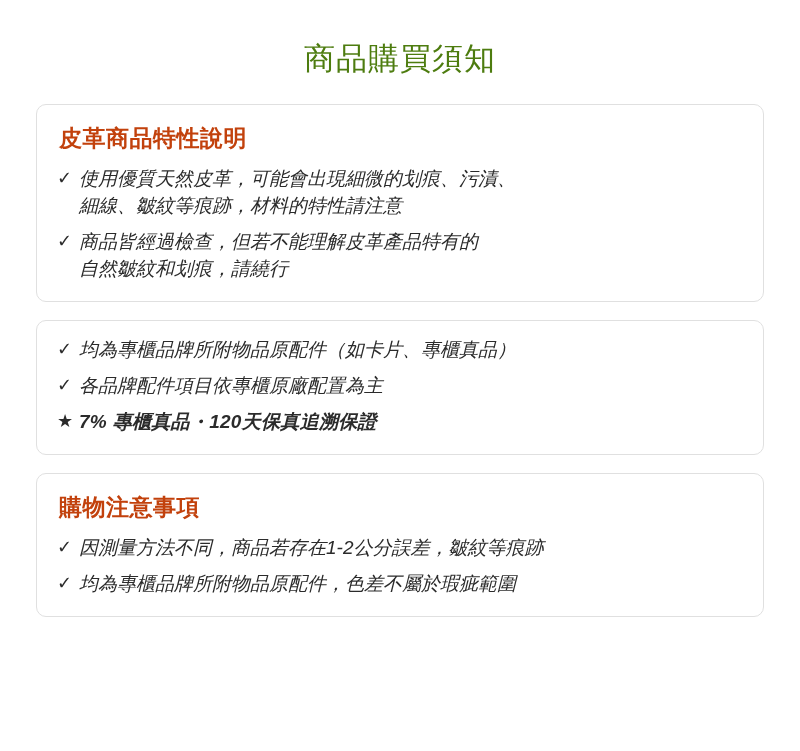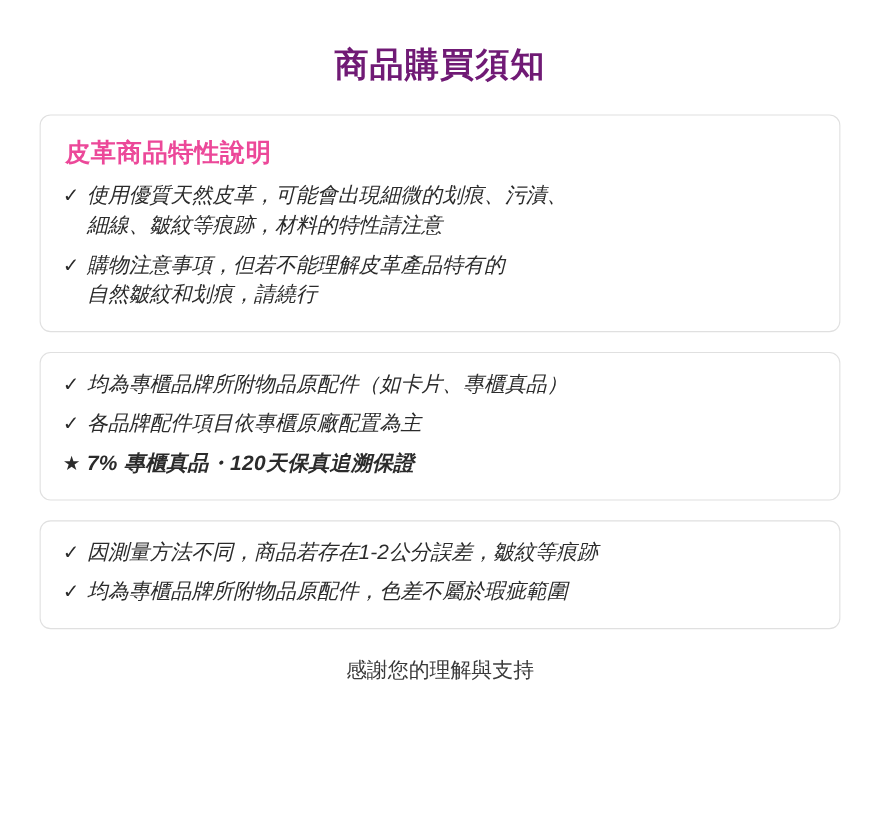--- a/index.html
+++ b/index.html
@@ -18,36 +18,36 @@
     width: 800px;
     height: 751px;
     box-sizing: border-box;
     padding: 26px 36px 0 36px;
     display: flex;
     flex-direction: column;
   }
   .page-title {
     text-align: center;
     font-size: 31px;
-    font-weight: bold;
+    font-weight: normal;
     letter-spacing: 1px;
-    color: #701a75;
+    color: #4d7c0f;
     margin: 12px 0 24px 0;
   }
   .card {
     border: 1px solid #e0e0e0;
     border-radius: 10px;
     padding: 16px 20px 18px 20px;
     margin-bottom: 18px;
     background: #ffffff;
   }
   .card-title {
     font-size: 23px;
     font-weight: bold;
-    color: #ec4899;
+    color: #c2410c;
     margin: 2px 0 12px 2px;
     letter-spacing: 0.5px;
   }
   .item {
     display: flex;
     align-items: flex-start;
     margin-bottom: 9px;
     font-size: 19px;
     line-height: 1.42;
     color: #2b2b2b;
@@ -90,46 +90,46 @@
 
   <div class="card">
     <div class="card-title">皮革商品特性說明</div>
     <div class="item">
       <span class="mark">✓</span>
       <span class="item-text">使用優質天然皮革，可能會出現細微的划痕、污漬、
 細線、皺紋等痕跡，材料的特性請注意</span>
     </div>
     <div class="item">
       <span class="mark">✓</span>
-      <span class="item-text">購物注意事項，但若不能理解皮革產品特有的
+      <span class="item-text">商品皆經過檢查，但若不能理解皮革產品特有的
 自然皺紋和划痕，請繞行</span>
     </div>
   </div>
 
   <div class="card">
     <div class="item">
       <span class="mark">✓</span>
       <span class="item-text">均為專櫃品牌所附物品原配件（如卡片、專櫃真品）</span>
     </div>
     <div class="item">
       <span class="mark">✓</span>
       <span class="item-text">各品牌配件項目依專櫃原廠配置為主</span>
     </div>
     <div class="item highlight">
       <span class="mark star">★</span>
       <span class="item-text">7% 專櫃真品・120天保真追溯保證</span>
     </div>
   </div>
 
   <div class="card">
+    <div class="card-title">購物注意事項</div>
     <div class="item">
       <span class="mark">✓</span>
       <span class="item-text">因測量方法不同，商品若存在1-2公分誤差，皺紋等痕跡</span>
     </div>
     <div class="item">
       <span class="mark">✓</span>
       <span class="item-text">均為專櫃品牌所附物品原配件，色差不屬於瑕疵範圍</span>
     </div>
   </div>
 
-  <div class="footer-note">感謝您的理解與支持</div>
 
 </div>
 
 </body></html>

